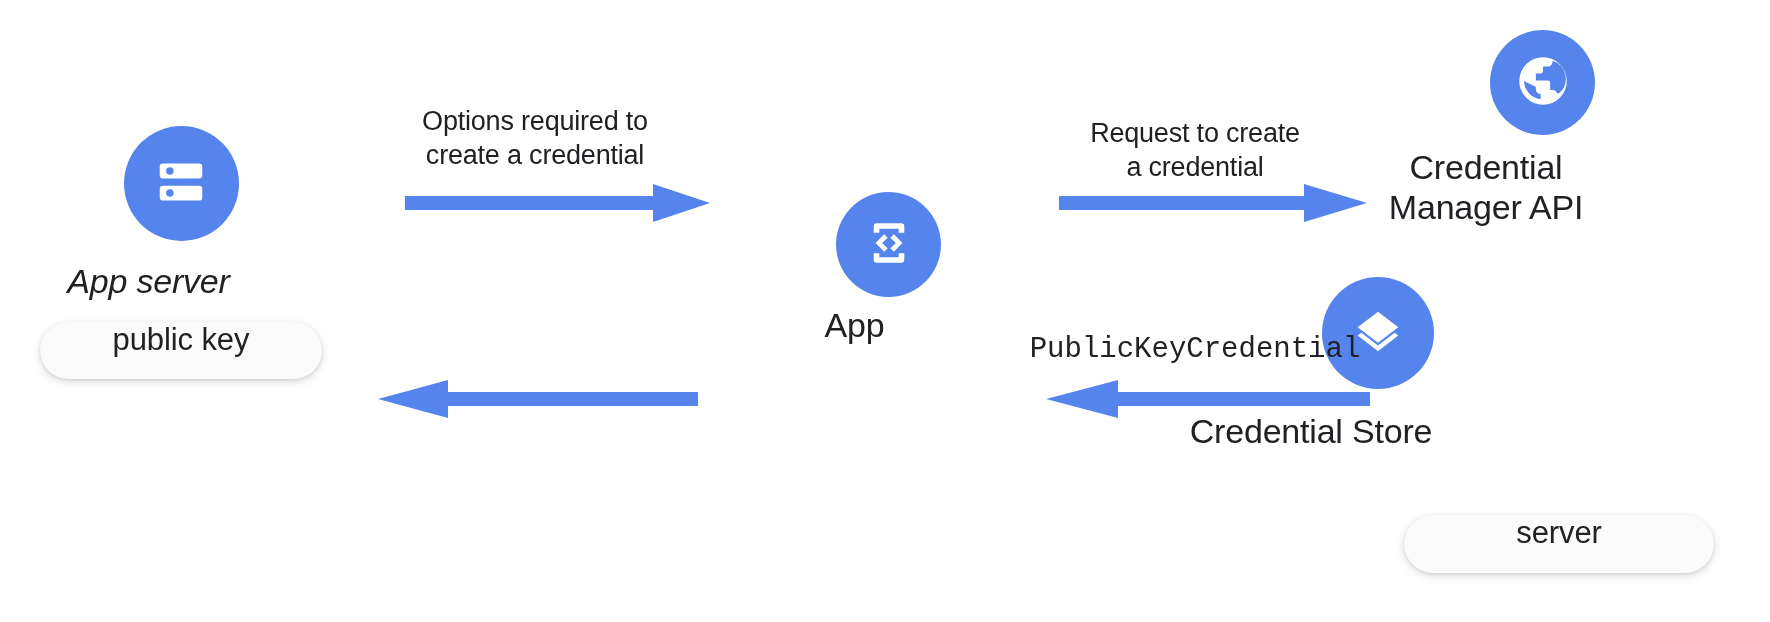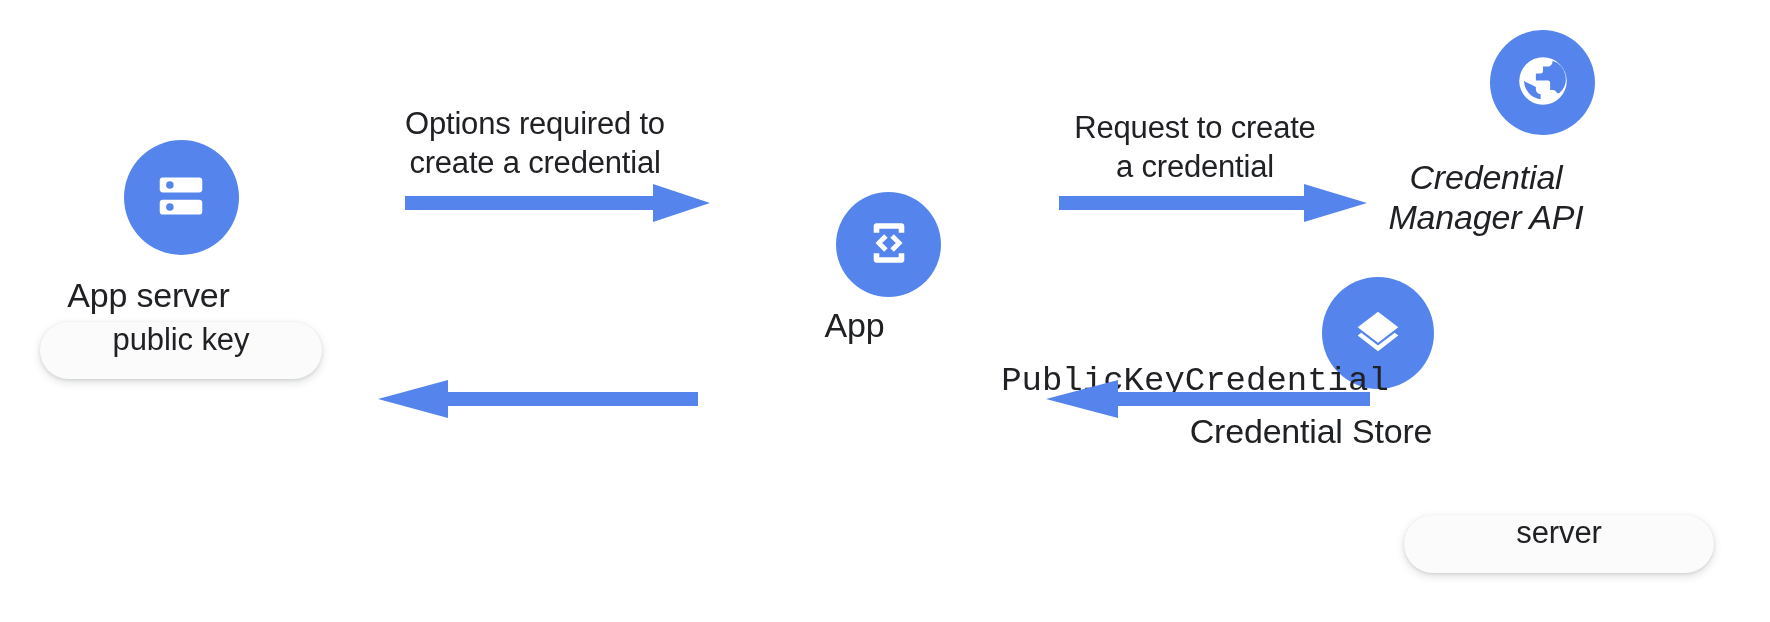--- a/index.html
+++ b/index.html
@@ -55,45 +55,44 @@
     justify-content: center;
     color: #202124;
     font-size: 31px;
     letter-spacing: -0.1px;
   }
 
   
   .arrow-label {
     position: absolute;
     color: #202124;
-    font-size: 31px;
+    font-size: 27px;
     line-height: 1.25;
     text-align: center;
     white-space: pre-line;
     letter-spacing: -0.2px;
   }
   .arrow-label.mono {
     font-family: "Liberation Mono", "DejaVu Sans Mono", monospace;
-    font-size: 34px;
+    font-size: 29px;
     letter-spacing: 0px;
-    margin-top: 28px;
   }
 
   
   .arrow {
     position: absolute;
   }
   .arrow svg { display: block; }
 </style>
 </head>
 <body>
 
 <div id="canvas">
 
-  <div class="node" style="left:106px; top:140px; width:150px;">
+  <div class="node" style="left:106px; top:126px; width:150px;font-style:italic;">
     <div class="circle" style="width:115px; height:115px;">
       <span>
         <svg width="58" height="58" viewBox="0 0 24 24" fill="#ffffff" aria-hidden="true">
           <rect x="3.2" y="4.3" width="17.6" height="6.2" rx="1.3"></rect>
           <rect x="3.2" y="13.5" width="17.6" height="6.2" rx="1.3"></rect>
           <circle cx="7.4" cy="7.4" r="1.55" fill="#5584ec"></circle>
           <circle cx="7.4" cy="16.6" r="1.55" fill="#5584ec"></circle>
         </svg>
       </span>
     </div>
@@ -119,21 +118,21 @@
   </div>
 
   <div class="node" style="left:1490px; top:30px; width:105px;">
     <div class="circle" style="width:105px; height:105px;">
       <span>
         <svg width="62" height="62" viewBox="0 0 24 24" aria-hidden="true">
           <path fill="#ffffff" d="M12 2.8A9.2 9.2 0 1 0 12 21.2 9.2 9.2 0 0 0 12 2.8zm-.92 16.28a7.37 7.37 0 0 1-6.44-7.08h.01c0 .03 4.6 2.3 4.6 2.3v.92c0 1.01.82 1.84 1.83 1.84v2.02zm6.35-2.34a1.82 1.82 0 0 0-1.75-1.3h-.92v-2.76a.92.92 0 0 0-.92-.92H9.24V9.1h1.84a.92.92 0 0 0 .92-.92V6.34h1.84c1.01 0 1.84-.82 1.84-1.84v-.38a7.36 7.36 0 0 1 2.55 12.62z"></path>
         </svg>
       </span>
     </div>
-    <div class="node-label" style="margin-top:22px; width:330px; margin-left:-113px;font-style:italic;">Credential
+    <div class="node-label" style="margin-top:12px; width:330px; margin-left:-113px;">Credential
 Manager API</div>
   </div>
 
   <div class="node" style="left:1322px; top:277px; width:112px; margin-left:0;justify-content:center;">
     <div class="circle" style="width:112px; height:112px;">
       <span>
         <svg width="58" height="58" viewBox="0 0 24 24" aria-hidden="true">
           <path fill="#ffffff" d="M12 4.0 3.6 10.45 12 16.9l8.4-6.45L12 4.0z"></path>
           <path fill="#ffffff" d="M12 18.05 5.1 12.75 3.6 13.9 12 20.35l8.4-6.45-1.51-1.16L12 18.05z"></path>
         </svg>
@@ -155,21 +154,21 @@
     </svg>
   </div>
 
   <div class="arrow" style="left:378px; top:378px;">
     <svg width="320" height="42" viewBox="0 0 320 42">
       <rect x="62" y="14" width="258" height="14" fill="#5584ec"></rect>
       <path d="M70 2 L0 21 L70 40 Z" fill="#5584ec"></path>
     </svg>
   </div>
 
-  <div class="arrow-label" style="left:1000px; top:109px; width:390px;">Request to create
+  <div class="arrow-label" style="left:1000px; top:117px; width:390px;">Request to create
 a credential</div>
   <div class="arrow" style="left:1059px; top:182px;">
     <svg width="308" height="42" viewBox="0 0 308 42">
       <rect x="0" y="14" width="252" height="14" fill="#5584ec"></rect>
       <path d="M245 2 L308 21 L245 40 Z" fill="#5584ec"></path>
     </svg>
   </div>
 
   <div class="arrow-label mono" style="left:1000px; top:332px; width:390px;">PublicKeyCredential</div>
   <div class="arrow" style="left:1046px; top:378px;">

